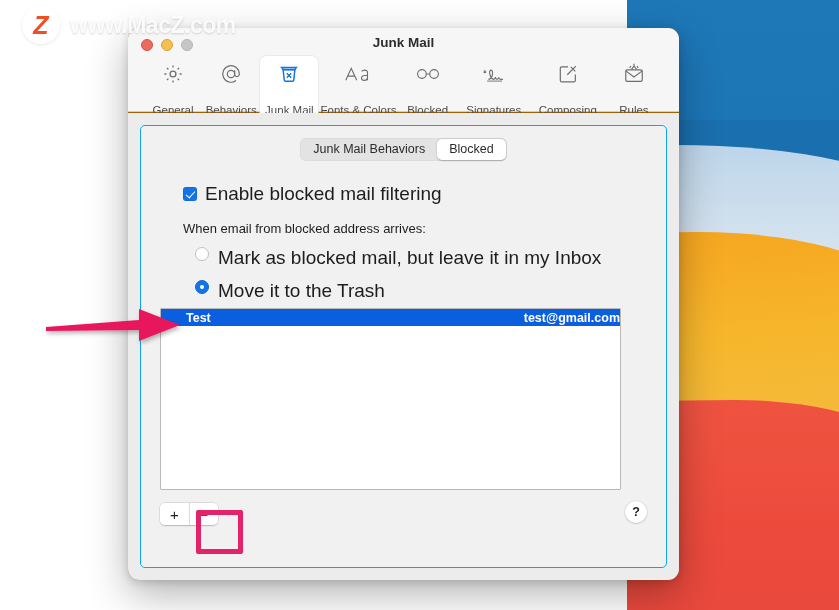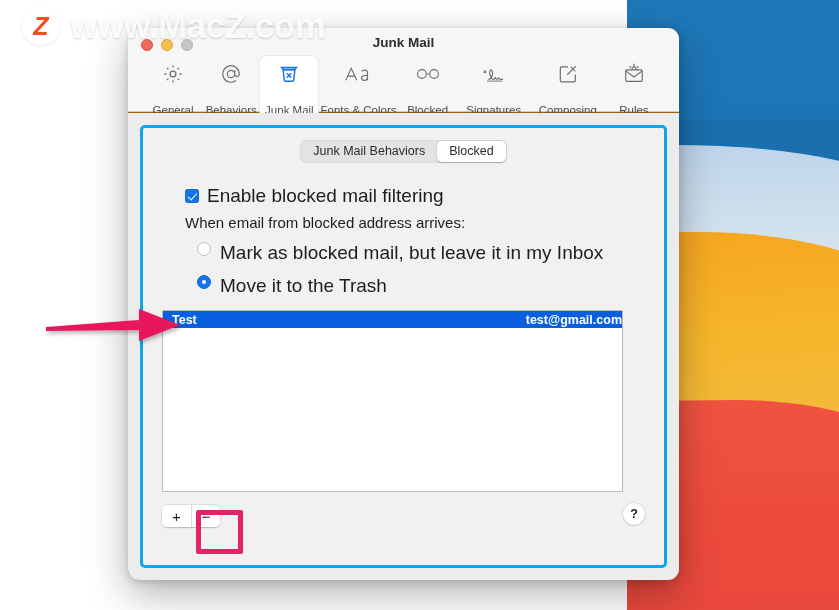--- a/index.html
+++ b/index.html
@@ -131,21 +131,21 @@
   .content {
     position: absolute;
     left: 0; right: 0; top: 85px; bottom: 0;
     background: #ececec;
     padding: 12px;
   }
   .panel {
     position: relative;
     width: 100%; height: 100%;
     background: #f1f1f1;
-    border: 3px solid #0ea5e9;
+    border: 1px solid #0ea5e9;
     border-radius: 5px;
     padding: 0;
   }
 
   .segmented-wrap {
     display: flex; justify-content: center;
     padding-top: 12px;
   }
   .segmented {
     display: inline-flex;
@@ -185,22 +185,22 @@
     position: absolute;
     left: 4.5px; top: 1.5px;
     width: 4px; height: 8px;
     border: solid #ffffff;
     border-width: 0 1.8px 1.8px 0;
     transform: rotate(42deg);
   }
   .lbl { font-size: 19px; color: #1d1d1d; }
 
   .section-label {
-    margin-top: 7px;
-    font-size: 15px;
+    margin-top: 16px;
+    font-size: 13px;
     color: #1d1d1d;
   }
 
   .radio-row {
     display: flex; gap: 9px;
     margin-top: 11px;
     margin-left: 12px;
   }
   .rb {
     width: 14px; height: 14px;
@@ -237,21 +237,21 @@
   .list-row {
     display: flex;
     align-items: center;
     height: 17px;
     padding: 0 0 0 9px;
     background: #0a5fe0;
     color: #ffffff;
     font-size: 12.5px;
     font-weight: bold;
   }
-  .cell-name { width: 105px; flex: none; }
+  .cell-name { width: 105px; flex: none; margin-left: 16px; }
   .cell-addr { flex: 1; text-align: right; }
 
   
   .btnbar {
     position: absolute;
     left: 19px; right: 19px; top: 375px;
     height: 34px;
   }
   .plusminus {
     position: absolute;
@@ -313,21 +313,21 @@
   .wm-logo {
     width: 38px; height: 38px;
     border-radius: 50%;
     background: rgba(255,255,255,0.92);
     display: flex; align-items: center; justify-content: center;
     font-size: 25px; font-weight: bold; font-style: italic;
     color: #f04e23;
     box-shadow: 0 1px 3px rgba(0,0,0,0.10);
   }
   .wm-text {
-    font-size: 35px;
+    font-size: 23px;
     font-weight: bold;
     color: rgba(255,255,255,0.88);
     text-shadow: 0 1px 2px rgba(120,120,120,0.30);
     letter-spacing: -0.5px;
   }
 </style>
 </head>
 <body>
 
 <div id="root">

